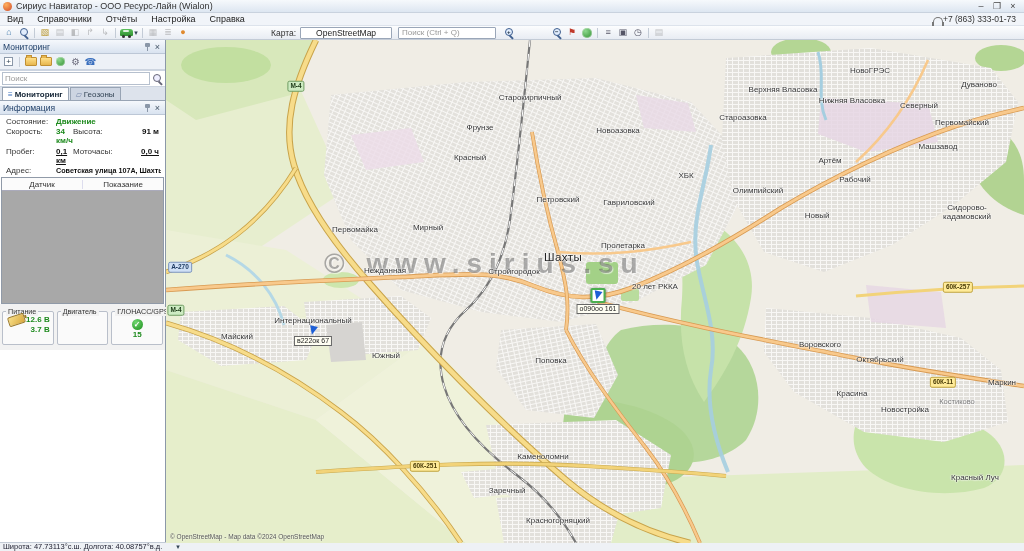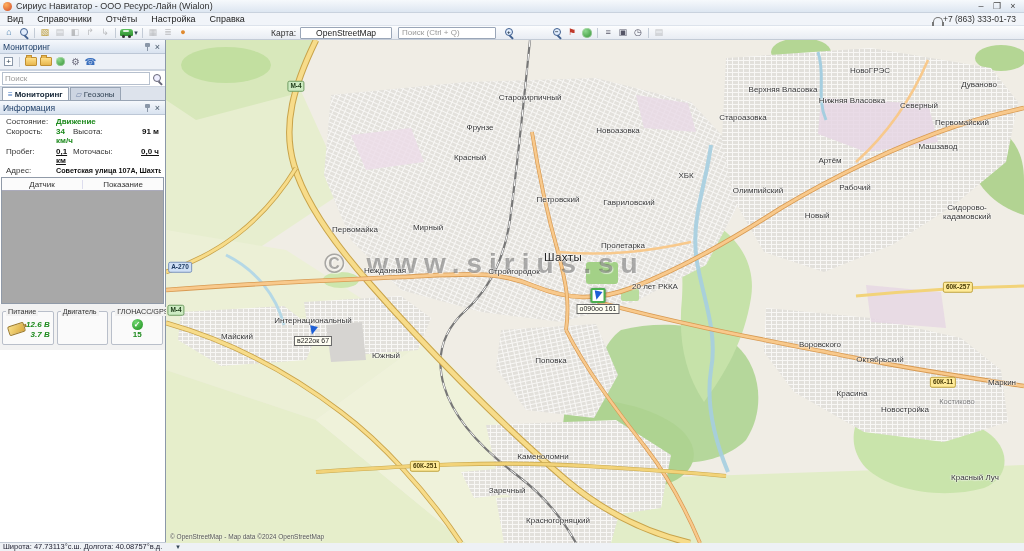--- a/index.html
+++ b/index.html
@@ -109,21 +109,21 @@
   .sp{grid-column:2/5;}
   .addr{white-space:nowrap;overflow:hidden;font-size:7.2px;}
   .sensors{height:127px;flex:none;display:flex;flex-direction:column;border:1px solid #909aa8;margin:0 1px;box-sizing:border-box;}
   .shead{height:12px;display:flex;border-bottom:1px solid #aab;background:#fbfbfb;flex:none;align-items:center;}
   .shead span{flex:1;text-align:center;font-size:8px;color:#333;}
   .shead span:first-child{border-right:1px solid #dde;}
   .sbody{flex:1;background:#a8a8a8;}
   .gauges{height:46px;flex:none;background:#f2f2f2;display:flex;gap:3px;padding:7px 2px 5px;box-sizing:border-box;}
   .gbox{flex:1;border:1px solid #b9bfca;background:#fafafa;position:relative;border-radius:2px;}
   .cap{position:absolute;top:-5px;left:3px;background:#f2f2f2;padding:0 2px;font-size:7.2px;color:#333;white-space:nowrap;}
-  .grow{display:flex;align-items:center;justify-content:space-between;height:100%;padding:3px 3px 1px 5px;box-sizing:border-box;font-style:italic;}
+  .grow{display:flex;justify-content:space-between;height:100%;padding:3px 3px 1px 5px;box-sizing:border-box;}
   .gvals{display:flex;flex-direction:column;align-items:flex-end;gap:1px;}
   .gv{color:#1d8a1d;font-weight:bold;font-size:8px;}
   .batt{width:15px;height:8px;background:linear-gradient(135deg,#f8e08a,#d9a73c);border:1px solid #9c7a28;
     border-radius:2px;transform:rotate(-18deg);position:relative;display:inline-block;flex:none;}
   .batt::after{content:"";position:absolute;right:-3px;top:2px;width:2px;height:3px;background:#9c7a28;}
   .gcol{display:flex;flex-direction:column;align-items:center;justify-content:center;height:100%;gap:0;padding-top:2px;box-sizing:border-box;}
   .gchk{width:11px;height:11px;border-radius:50%;background:radial-gradient(circle at 35% 30%,#6fd66f,#1e8f1e);
     color:#fff;font-size:8px;line-height:11px;text-align:center;font-weight:bold;}
 
   
@@ -451,21 +451,21 @@
           <span class="mlabel" style="left: 617px; top: 50px;">Верхняя Власовка</span>
           <span class="mlabel" style="left: 686px; top: 61px;">Нижняя Власовка</span>
           <span class="mlabel" style="left: 704px; top: 31px;">НовоГРЭС</span>
           <span class="mlabel" style="left: 813px; top: 45px;">Дуваново</span>
           <span class="mlabel" style="left: 753px; top: 66px;">Северный</span>
           <span class="mlabel" style="left: 577px; top: 78px;">Староазовка</span>
           <span class="mlabel" style="left: 796px; top: 83px;">Первомайский</span>
           <span class="mlabel" style="left: 772px; top: 107px;">Машзавод</span>
           <span class="mlabel" style="left: 664px; top: 121px;">Артём</span>
           <span class="mlabel" style="left: 520px; top: 136px;">ХБК</span>
-          <span class="mlabel" style="left: 689px; top: 148px;">Рабочий</span>
+          <span class="mlabel" style="left: 689px; top: 140px;">Рабочий</span>
           <span class="mlabel" style="left: 592px; top: 151px;">Олимпийский</span>
           <span class="mlabel" style="left: 651px; top: 176px;">Новый</span>
           <span class="mlabel" style="left: 801px; top: 172px;">Сидорово-
 кадамовский</span>
           <span class="mlabel" style="left: 392px; top: 160px;">Петровский</span>
           <span class="mlabel" style="left: 463px; top: 163px;">Гавриловский</span>
           <span class="mlabel" style="left: 457px; top: 206px;">Пролетарка</span>
           <span class="mlabel big" style="left: 397px; top: 218px;">Шахты</span>
           <span class="mlabel" style="left: 189px; top: 190px;">Первомайка</span>
           <span class="mlabel" style="left: 262px; top: 188px;">Мирный</span>

